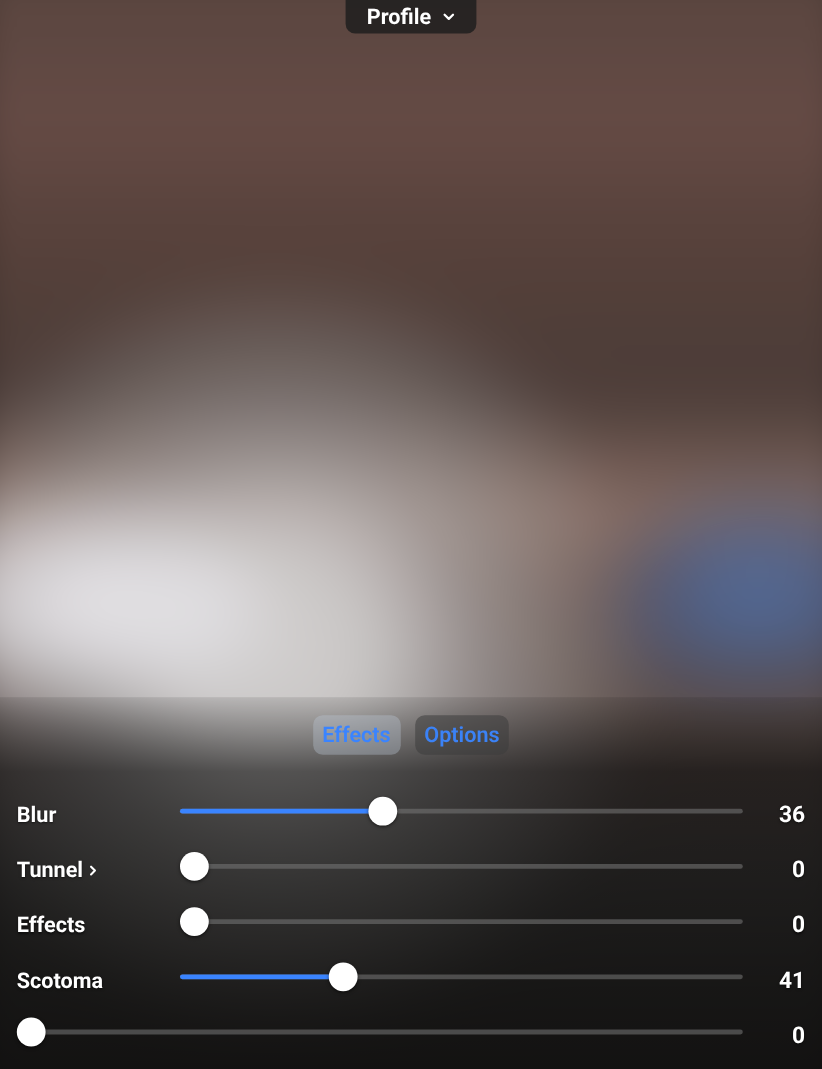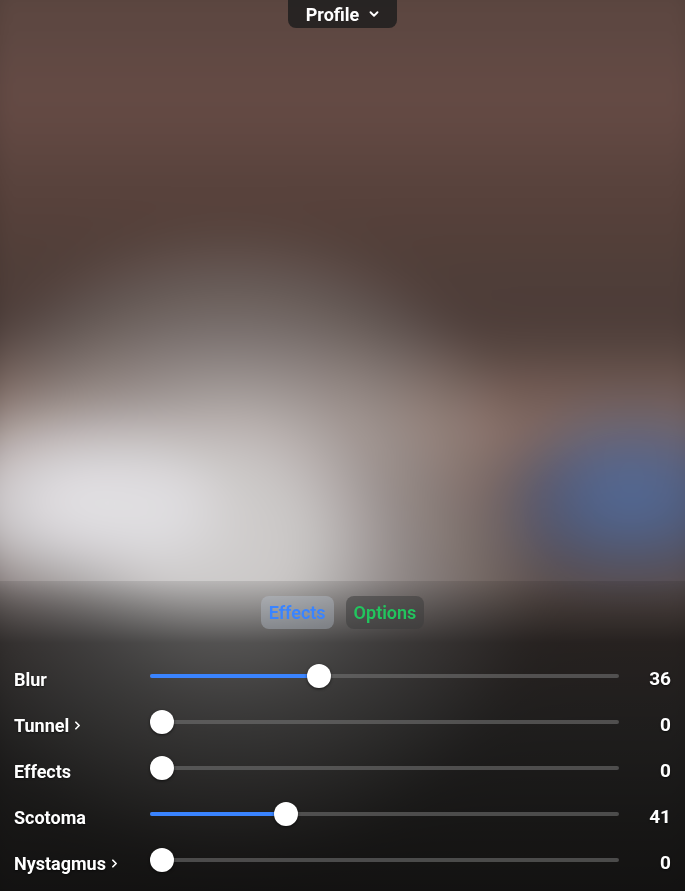--- a/index.html
+++ b/index.html
@@ -115,21 +115,21 @@
     font-weight: 600;
     cursor: pointer;
     user-select: none;
   }
   .tab.active {
     background: rgba(190,200,215,0.35);
     color: #3a84ff;
   }
   .tab.inactive {
     background: rgba(60,60,60,0.55);
-    color: #22c55e;
+    color: #3b82f6;
   }
 
   
   .sliders {
     position: absolute;
     top: 644px;
     left: 14px;
     right: 14px;
   }
   .row {
@@ -258,28 +258,20 @@
           <span>Scotoma</span>
         </div>
         <div class="slider">
           <div class="track"></div>
           <div class="fill" style="width: 29%; background: rgb(58, 132, 255);"></div>
           <div class="thumb" style="left: 29%;"></div>
         </div>
         <div class="value">41</div>
       </div>
       <div class="row">
-        <div class="label">
-          <span>Nystagmus</span>
-          <span class="chev">
-            <svg width="13" height="13" viewBox="0 0 24 24" fill="none" stroke="#fff" stroke-width="3.2" stroke-linecap="round" stroke-linejoin="round">
-              <polyline points="9 6 15 12 9 18"></polyline>
-            </svg>
-          </span>
-        </div>
         <div class="slider">
           <div class="track"></div>
           <div class="fill" style="width: 0%; background: rgb(58, 132, 255);"></div>
           <div class="thumb" style="left: 12px;"></div>
         </div>
         <div class="value">0</div>
       </div>
     </div>
 </div>
 

